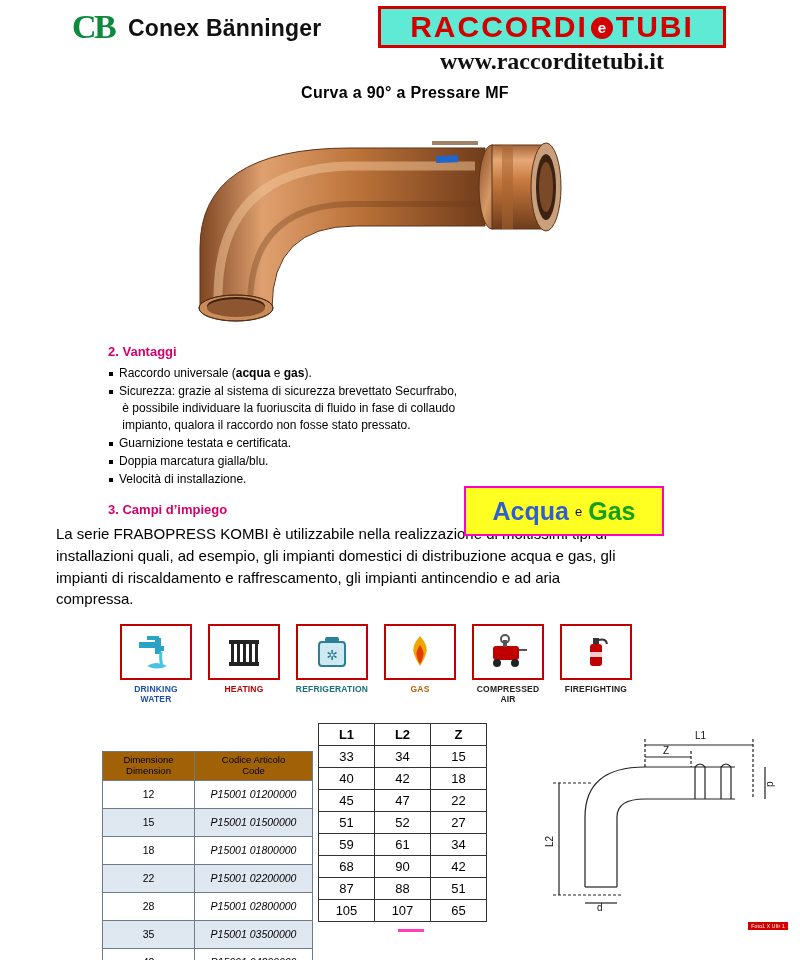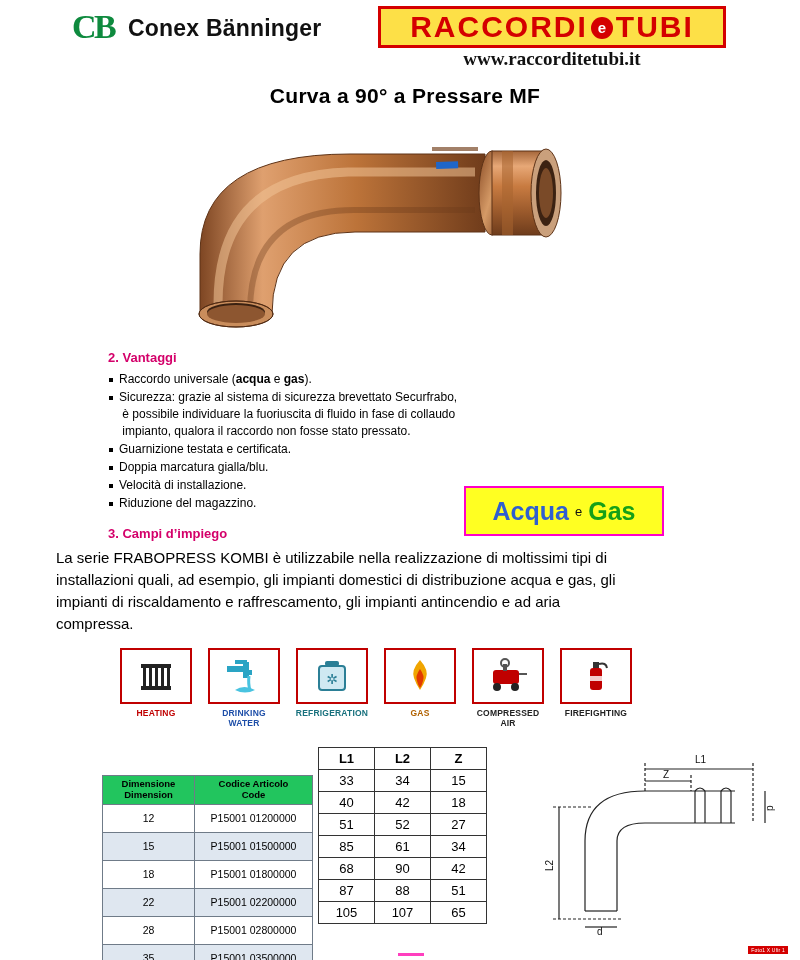--- a/index.html
+++ b/index.html
@@ -47,21 +47,21 @@
     letter-spacing: .2px;
     color: #111;
   }
   .rt-box {
     position: absolute;
     left: 378px;
     top: 6px;
     width: 348px;
     height: 42px;
     border: 3px solid #d40000;
-    background: #fde047;
+    background: #5eead4;
     display: flex;
     align-items: center;
     justify-content: center;
     overflow: hidden;
   }
   .rt-text {
     font-size: 30px;
     font-weight: bold;
     letter-spacing: 2px;
     color: #d40000;
@@ -82,29 +82,29 @@
     letter-spacing: 0;
   }
   .rt-url {
     position: absolute;
     left: 378px;
     top: 48px;
     width: 348px;
     text-align: center;
     font-family: "Liberation Serif", serif;
     font-weight: bold;
-    font-size: 19px;
+    font-size: 24px;
     color: #111;
   }
 
   
   .doc-title {
     margin-top: 22px;
     text-align: center;
-    font-size: 21px;
+    font-size: 16px;
     font-weight: bold;
     letter-spacing: .3px;
     padding-left: 10px;
   }
 
   
   .product-area {
     position: relative;
     height: 232px;
     margin-top: 6px;
@@ -208,37 +208,37 @@
   }
   table { border-collapse: collapse; }
 
   .tbl-left {
     position: absolute;
     left: 102px;
     top: 28px;
     font-size: 10.5px;
   }
   .tbl-left th {
-    background: #22c55e;
+    background: #a16207;
     border: 1px solid #6f7b88;
     font-size: 9.5px;
-    font-weight: bold;
+    font-weight: normal;
     padding: 3px 6px;
     line-height: 1.15;
   }
   .tbl-left td {
     border: 1px solid #6f7b88;
     text-align: center;
     padding: 1px 6px;
     font-size: 10.5px;
     height: 28px;
   }
   .tbl-left tr.alt td { background: #dfe7f0; }
   .tbl-left td.dim { width: 92px; }
-  .tbl-left td.code { width: 118px; }
+  .tbl-left td.code { width: 118px; font-style: italic; }
 
   .tbl-right {
     position: absolute;
     left: 318px;
     top: 0;
     font-size: 13px;
   }
   .tbl-right th, .tbl-right td {
     border: 1px solid #333;
     width: 56px;
@@ -351,33 +351,46 @@
 
 <div class="section-head">2. Vantaggi</div>
 <ul class="bullets">
   <li class="sq">Raccordo universale (<b>acqua</b> e <b>gas</b>).</li>
   <li class="sq">Sicurezza: grazie al sistema di sicurezza brevettato Securfrabo,<br>
     &nbsp;è possibile individuare la fuoriuscita di fluido in fase di collaudo<br>
     &nbsp;impianto, qualora il raccordo non fosse stato pressato.</li>
   <li>Guarnizione testata e certificata.</li>
   <li>Doppia marcatura gialla/blu.</li>
   <li>Velocità di installazione.</li>
-  <li>Riduzione del magazzino.</li>
 </ul>
 
 <div class="acqua-badge">
   <span class="a1">Acqua</span>
   <span class="a2">e</span>
   <span class="a3">Gas</span>
 </div>
 
 <div class="section-head" style="margin-top:14px">3. Campi d’impiego</div>
 <div class="campi-text">La serie FRABOPRESS KOMBI è utilizzabile nella realizzazione di moltissimi tipi di installazioni quali, ad esempio, gli impianti domestici di distribuzione acqua e gas, gli impianti di riscaldamento e raffrescamento, gli impianti antincendio e ad aria compressa.</div>
 
 <div class="icon-strip">
+
+  <div class="icon-cell">
+    <div class="icon-box">
+      <svg width="46" height="40" viewBox="0 0 46 40">
+        <path d="M6 10 h18 v6 h-18 z" fill="#2aa4c4"></path>
+        <rect x="22" y="6" width="6" height="16" fill="#2aa4c4"></rect>
+        <rect x="26" y="14" width="5" height="5" fill="#2aa4c4"></rect>
+        <rect x="14" y="4" width="12" height="4" fill="#2aa4c4"></rect>
+        <path d="M28 20 q-1 8 1 14" stroke="#49c3e0" stroke-width="3" fill="none"></path>
+        <path d="M14 34 q9 -6 20 0 q-10 5 -20 0 z" fill="#49c3e0"></path>
+      </svg>
+    </div>
+    <div class="icon-cap cap-blue">DRINKING<br>WATER</div>
+  </div>
 
   <div class="icon-cell">
     <div class="icon-box">
       <svg width="46" height="40" viewBox="0 0 46 40">
         <rect x="8" y="8" width="30" height="4" fill="#222"></rect>
         <rect x="8" y="30" width="30" height="4" fill="#222"></rect>
         <g fill="#222">
           <rect x="10" y="10" width="3" height="21"></rect>
           <rect x="16" y="10" width="3" height="21"></rect>
           <rect x="22" y="10" width="3" height="21"></rect>
@@ -385,34 +398,20 @@
           <rect x="34" y="10" width="3" height="21"></rect>
         </g>
       </svg>
     </div>
     <div class="icon-cap cap-red">HEATING</div>
   </div>
 
   <div class="icon-cell">
     <div class="icon-box">
       <svg width="46" height="40" viewBox="0 0 46 40">
-        <path d="M6 10 h18 v6 h-18 z" fill="#2aa4c4"></path>
-        <rect x="22" y="6" width="6" height="16" fill="#2aa4c4"></rect>
-        <rect x="26" y="14" width="5" height="5" fill="#2aa4c4"></rect>
-        <rect x="14" y="4" width="12" height="4" fill="#2aa4c4"></rect>
-        <path d="M28 20 q-1 8 1 14" stroke="#49c3e0" stroke-width="3" fill="none"></path>
-        <path d="M14 34 q9 -6 20 0 q-10 5 -20 0 z" fill="#49c3e0"></path>
-      </svg>
-    </div>
-    <div class="icon-cap cap-blue">DRINKING<br>WATER</div>
-  </div>
-
-  <div class="icon-cell">
-    <div class="icon-box">
-      <svg width="46" height="40" viewBox="0 0 46 40">
         <rect x="10" y="10" width="26" height="24" rx="3" fill="#cfe9f2" stroke="#2b7f96" stroke-width="2"></rect>
         <rect x="16" y="5" width="14" height="5" rx="2" fill="#2b7f96"></rect>
         <text x="23" y="28" font-size="14" text-anchor="middle" fill="#2b7f96" font-family="DejaVu Sans, sans-serif">✲</text>
       </svg>
     </div>
     <div class="icon-cap cap-teal">REFRIGERATION</div>
   </div>
 
   <div class="icon-cell">
     <div class="icon-box">
@@ -509,26 +508,31 @@
           <td>33</td>
           <td>34</td>
           <td>15</td>
         </tr>
         <tr>
           <td>40</td>
           <td>42</td>
           <td>18</td>
         </tr>
         <tr>
+          <td>45</td>
+          <td>47</td>
+          <td>22</td>
+        </tr>
+        <tr>
           <td>51</td>
           <td>52</td>
           <td>27</td>
         </tr>
         <tr>
-          <td>85</td>
+          <td>59</td>
           <td>61</td>
           <td>34</td>
         </tr>
         <tr>
           <td>68</td>
           <td>90</td>
           <td>42</td>
         </tr>
         <tr>
           <td>87</td>

